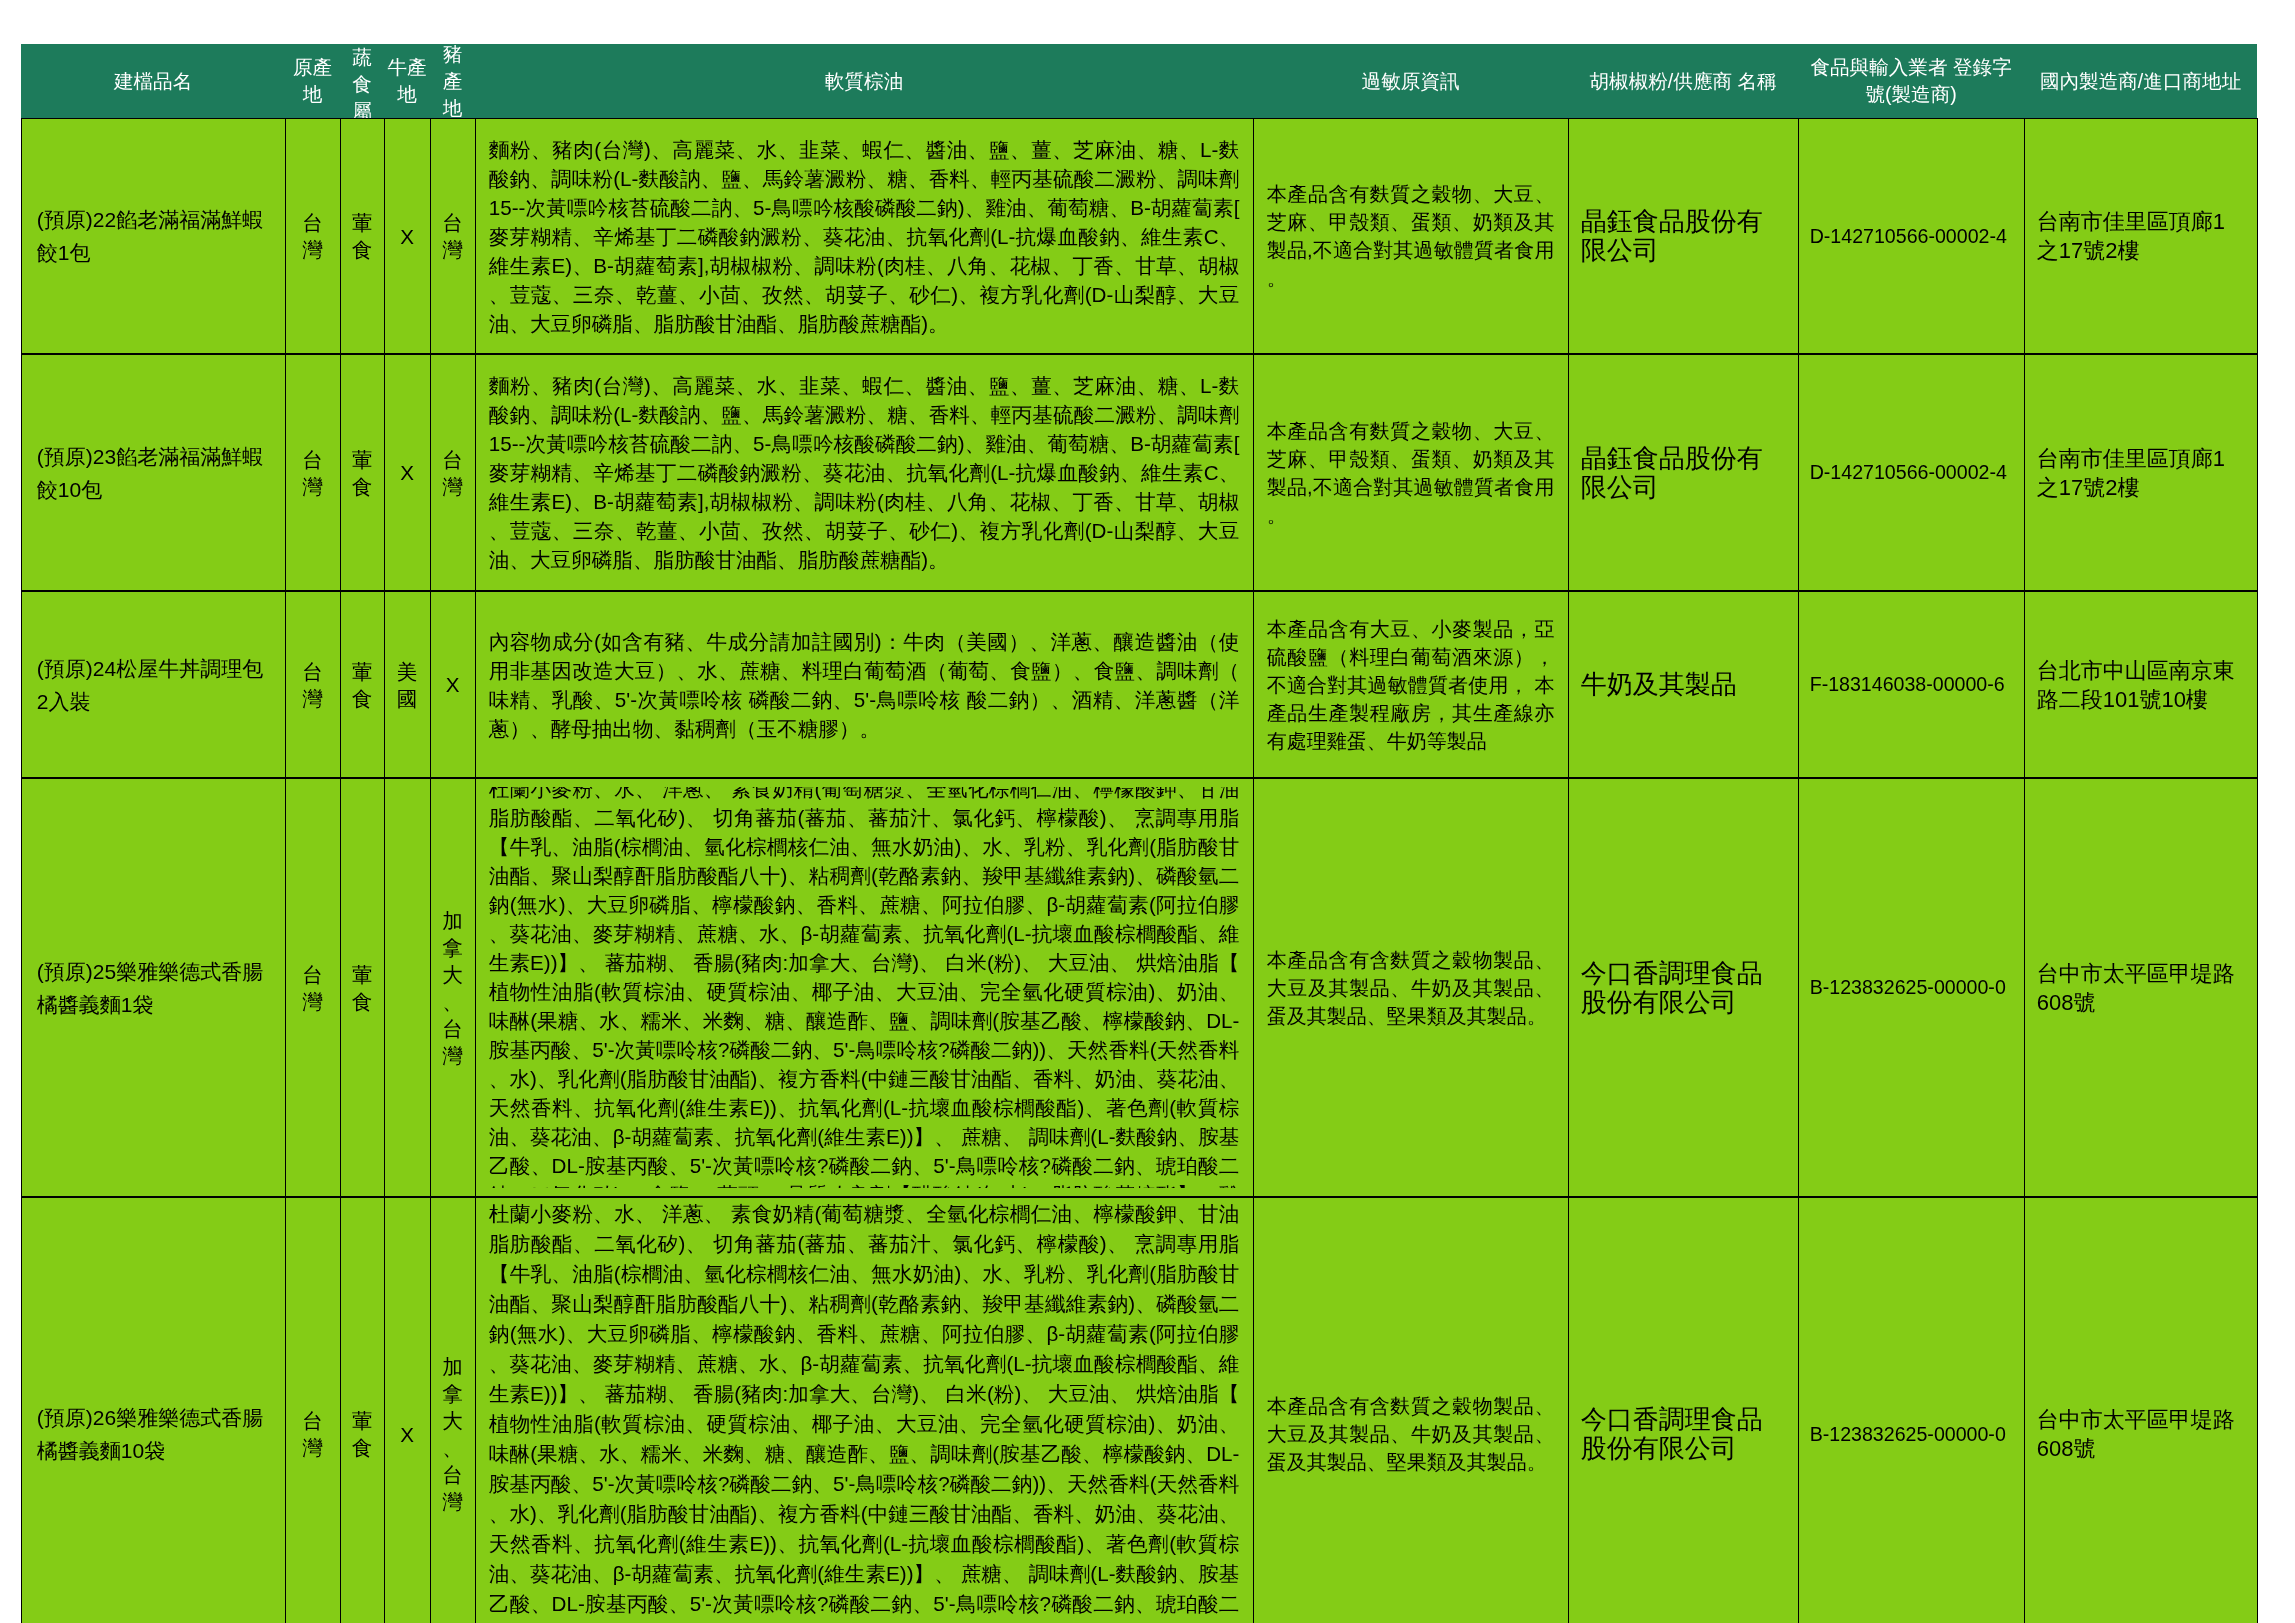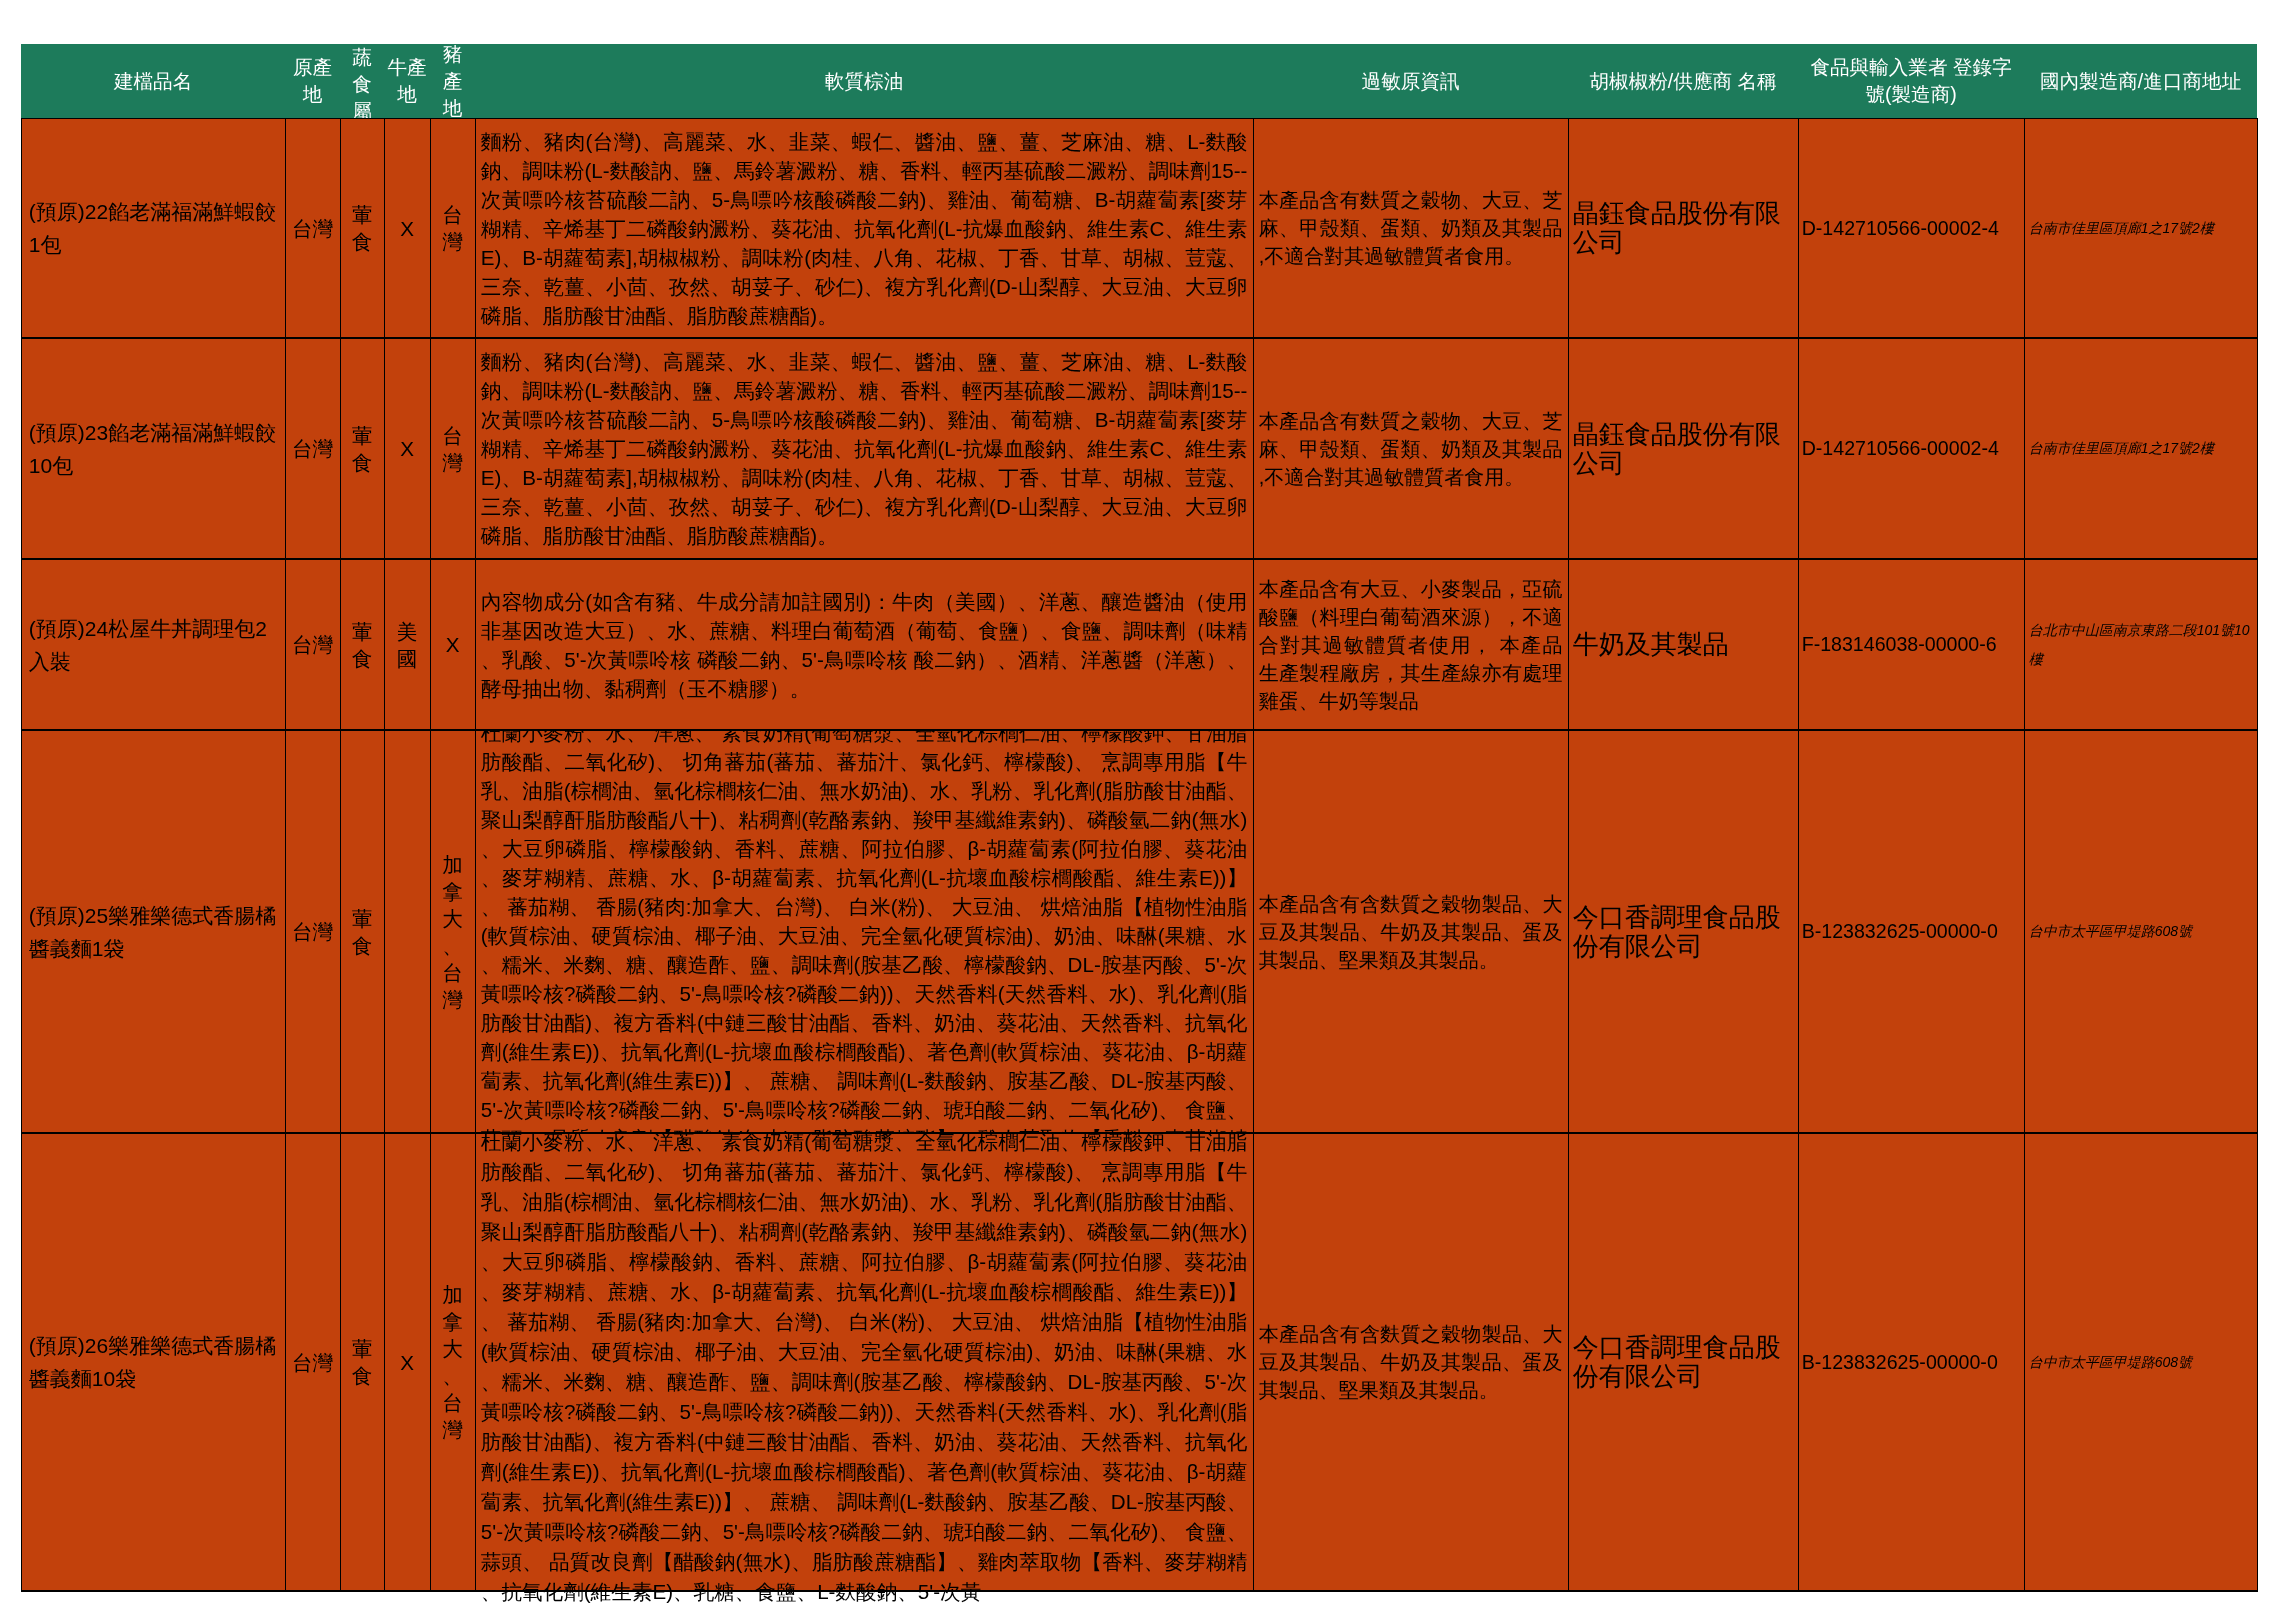--- a/index.html
+++ b/index.html
@@ -3,21 +3,21 @@
 <meta charset="utf-8">
 <style>
   html,body{margin:0;padding:0;background:#ffffff;}
   body{width:2295px;height:1623px;position:relative;overflow:hidden;
        font-family:"Liberation Sans","DejaVu Sans",sans-serif;color:#000;}
   table.main{border-collapse:collapse;table-layout:fixed;position:absolute;left:20.6px;top:44px;width:2237px;}
   th{background:#1d7b5b;border:none;padding:0;font-weight:400;color:#ffffff;}
   .hw{height:74px;overflow:hidden;display:flex;align-items:center;justify-content:center;
       text-align:center;font-size:19.6px;line-height:27px;word-break:break-all;line-break:anywhere;padding:0 3.1px;}
   .h-veg .hw{align-items:flex-start;}
-  td{border:1px solid #000;border-bottom-width:2.1px;vertical-align:middle;padding:0;background:#c2410c;overflow:hidden;}
+  td{border:1px solid #000;border-bottom-width:2.1px;vertical-align:middle;padding:8px;background:#84cc16;overflow:hidden;}
   tr td:first-child{border-left:1.5px solid #000;}
   tr td:last-child{border-right:1.5px solid #000;}
   tbody tr:first-child td{border-top:1.5px solid #000;}
   .cw{overflow:hidden;display:flex;align-items:center;}
   .r1 .cw{height:218px;} .r2 .cw{height:219px;} .r3 .cw{height:169px;}
   .r4 .cw{height:401px;} .r5 .cw{height:456px;}
   .c-name .cw{justify-content:flex-start;padding:0 7.2px;font-size:21px;line-height:33px;
       word-break:break-all;line-break:anywhere;}
   .c-origin .cw,.c-veg .cw,.c-beef .cw,.c-pork .cw{justify-content:center;text-align:center;
       font-size:20.6px;line-height:27px;word-break:break-all;line-break:anywhere;}
@@ -27,22 +27,22 @@
       word-break:break-all;line-break:anywhere;}
   .r4 .c-ing .cw,.r5 .c-ing .cw{display:block;}
   .ing-off{margin-top:-13.4px;}
   .r5 td.c-ing{overflow:visible;}
   .r5 .c-ing .cw{overflow:visible;line-height:30px;}
   .c-alg .cw{font-size:20px;line-height:28px;padding:0 5.2px;text-align:justify;
       word-break:break-all;line-break:anywhere;}
   .c-mfr .cw{font-size:26px;line-height:29px;padding:0 4.1px;justify-content:flex-start;
       word-break:break-all;line-break:anywhere;}
   .c-reg .cw{font-size:19.6px;padding:0 3.1px;white-space:nowrap;justify-content:flex-start;}
-  .c-addr .cw{font-size:14px;line-height:29px;padding:0 4.1px;justify-content:flex-start;
-      word-break:break-all;line-break:anywhere;font-style:italic;}
+  .c-addr .cw{font-size:22px;line-height:29px;padding:0 4.1px;justify-content:flex-start;
+      word-break:break-all;line-break:anywhere;}
 </style>
 </head>
 <body>
 
 <table class="main">
   <colgroup>
     <col style="width:264px">
       <col style="width:55px">
       <col style="width:44px">
       <col style="width:46px">

